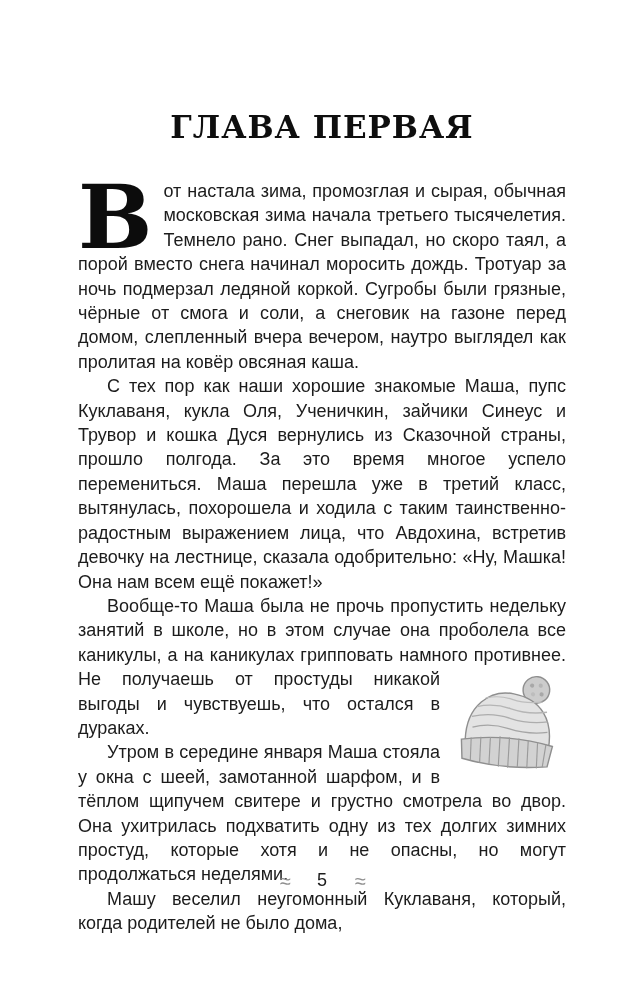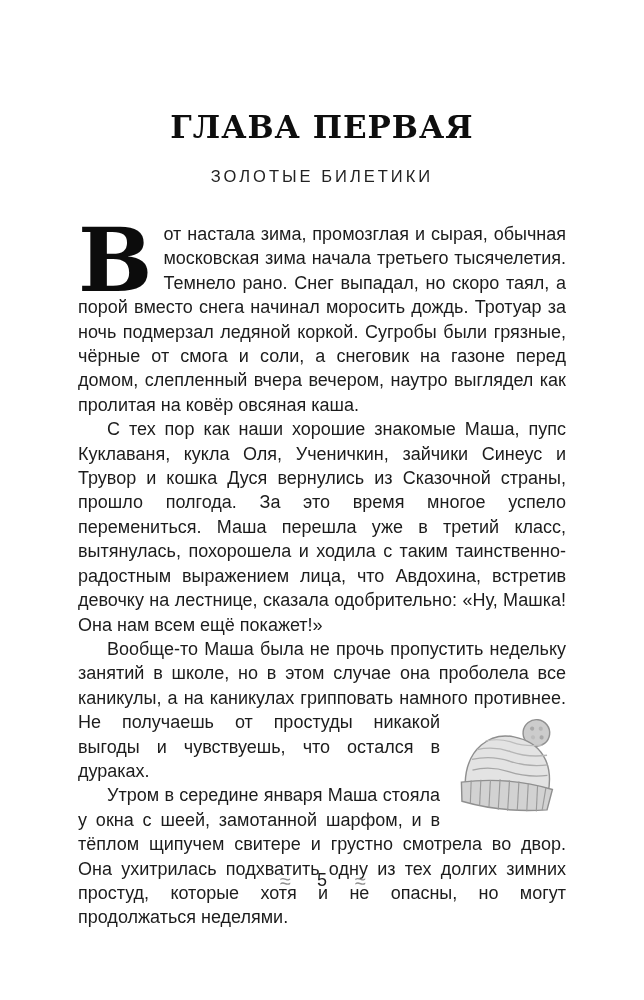--- a/index.html
+++ b/index.html
@@ -68,21 +68,20 @@
   .ornament { color:#8f8f8f; font-size:20px; line-height:1; letter-spacing:-2px; }
 </style>
 </head>
 <body>
 
 <div class="page">
   <div class="content">
 
     <div class="chapter-title">ГЛАВА ПЕРВАЯ</div>
 
-    <div class="section-title">ЗОЛОТЫЕ БИЛЕТИКИ</div>
 
     <div class="body-text">
 
       <p class="first-para"><span class="dropcap">В</span><span>от настала зима, промозглая и сырая, обычная московская зима начала третьего тысячелетия. Темнело рано. Снег выпадал, но скоро таял, а порой вместо снега начинал моросить дождь. Тротуар за ночь подмерзал ледяной коркой. Сугробы были грязные, чёрные от смога и соли, а снеговик на газоне перед домом, слепленный вчера вечером, наутро выглядел как пролитая на ковёр овсяная каша.</span></p>
 
       <p><span>С тех пор как наши хорошие знакомые Маша, пупс Куклаваня, кукла Оля, Ученичкин, зайчики Синеус и Трувор и кошка Дуся вернулись из Сказочной страны, прошло полгода. За это время многое успело перемениться. Маша перешла уже в третий класс, вытянулась, похорошела и ходила с таким таинственно-радостным выражением лица, что Авдохина, встретив девочку на лестнице, сказала одобрительно: «Ну, Машка! Она нам всем ещё покажет!»</span></p>
 
       <p><span>Вообще-то Маша была не прочь пропустить недельку занятий в школе, но в этом случае она проболела все каникулы, а на каникулах грипповать намного </span><span class="hat-float">
             <svg viewBox="0 0 120 112" xmlns="http://www.w3.org/2000/svg">
             <g transform="rotate(7 60 60)">
@@ -108,20 +107,21 @@
               <path d="M72 72 L74 103" stroke="#9a9a9a" stroke-width="1.2"></path>
               <path d="M82 73 L84 102" stroke="#9a9a9a" stroke-width="1.2"></path>
               <path d="M92 74 L94 101" stroke="#9a9a9a" stroke-width="1.2"></path>
               <path d="M101 75 L100 99" stroke="#9a9a9a" stroke-width="1.2"></path>
             </g>
           </svg>
           </span><span>противнее. Не получаешь от простуды никакой выгоды и чувствуешь, что остался в дураках.</span></p>
 
       <p><span>Утром в середине января Маша стояла у окна с шеей, замотанной шарфом, и в тёплом щипучем свитере и грустно смотрела во двор. Она ухитрилась подхватить одну из тех долгих зимних простуд, которые хотя и не опасны, но могут продолжаться неделями.</span></p>
 
+      <p><span>Машу веселил неугомонный Куклаваня, который, когда родителей не было дома,</span></p>
 
     </div>
   </div>
 
   <div class="footer">
     <span class="ornament">≈</span>
     <span class="page-number">5</span>
     <span class="ornament">≈</span>
   </div>
 </div>

